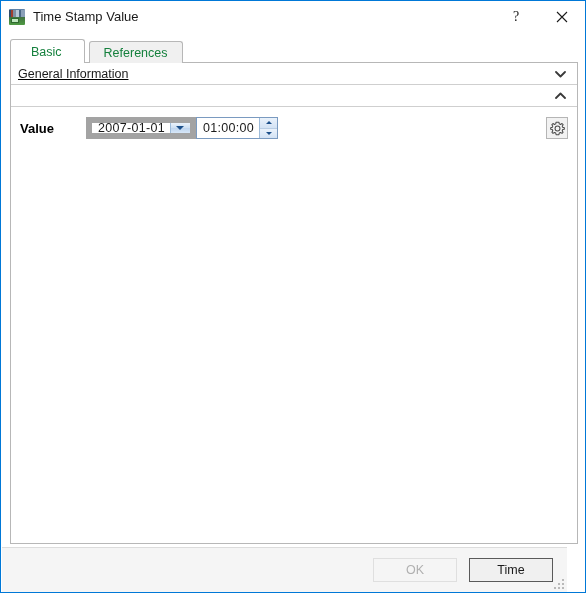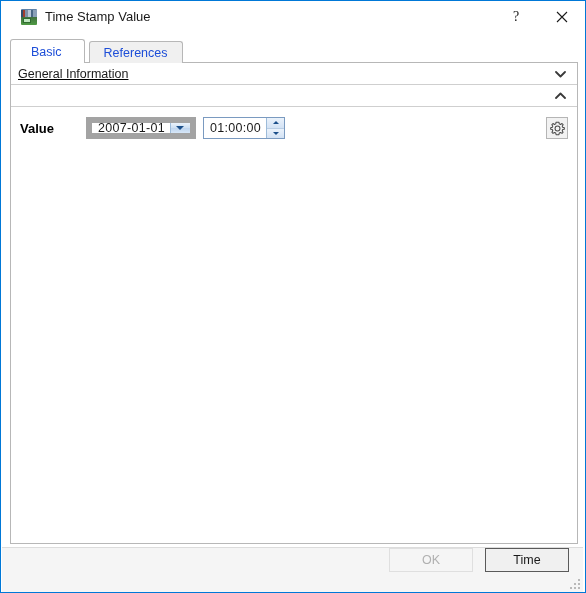--- a/index.html
+++ b/index.html
@@ -25,21 +25,20 @@
     overflow: hidden;
   }
 
   
   .titlebar {
     position: relative;
     height: 31px;
     background: #ffffff;
     display: flex;
     align-items: center;
-    padding-left: 12px;
   }
   .title-icon {
     width: 16px;
     height: 16px;
     margin-left: 8px;
     margin-right: 8px;
     flex: 0 0 auto;
     position: relative;
     border-radius: 1px;
     overflow: hidden;
@@ -105,21 +104,21 @@
     align-items: flex-end;
     z-index: 3;
   }
   .tab {
     height: 22px;
     box-sizing: border-box;
     padding: 0 14px;
     display: flex;
     align-items: center;
     font-size: 12.5px;
-    color: #1d4ed8;
+    color: #15803d;
     border: 1px solid #b7b7b7;
     border-bottom: none;
     border-top-left-radius: 3px;
     border-top-right-radius: 3px;
     background: #f0f0f0;
     margin-right: 4px;
     cursor: default;
     white-space: nowrap;
   }
   .tab.active {
@@ -235,21 +234,21 @@
   }
 
   
   .timespin {
     display: flex;
     align-items: stretch;
     height: 22px;
     box-sizing: border-box;
     border: 1px solid #7a9ac0;
     background: #ffffff;
-    margin-left: 7px;
+    margin-left: 0;
     cursor: default;
   }
   .timespin .ts-text {
     display: flex;
     align-items: center;
     padding: 0 5px 0 6px;
     font-size: 12.5px;
     color: #1a1a1a;
     letter-spacing: 0.3px;
     white-space: nowrap;
@@ -296,27 +295,27 @@
     justify-content: center;
     cursor: default;
     padding: 0;
   }
   .gear-btn svg { display: block; }
 
   
   .footer {
     position: absolute;
     left: 1px;
-    right: 2px;
+    right: 18px;
     bottom: 0;
     height: 44px;
     background: #f5f5f5;
     border-top: 1px solid #dcdcdc;
     display: flex;
-    align-items: flex-start;
+    align-items: center;
     justify-content: flex-end;
   }
   .btn {
     height: 24px;
     min-width: 84px;
     box-sizing: border-box;
     font-family: "Liberation Sans", sans-serif;
     font-size: 12.5px;
     border: 1px solid #adadad;
     background: #f0f0f0;

